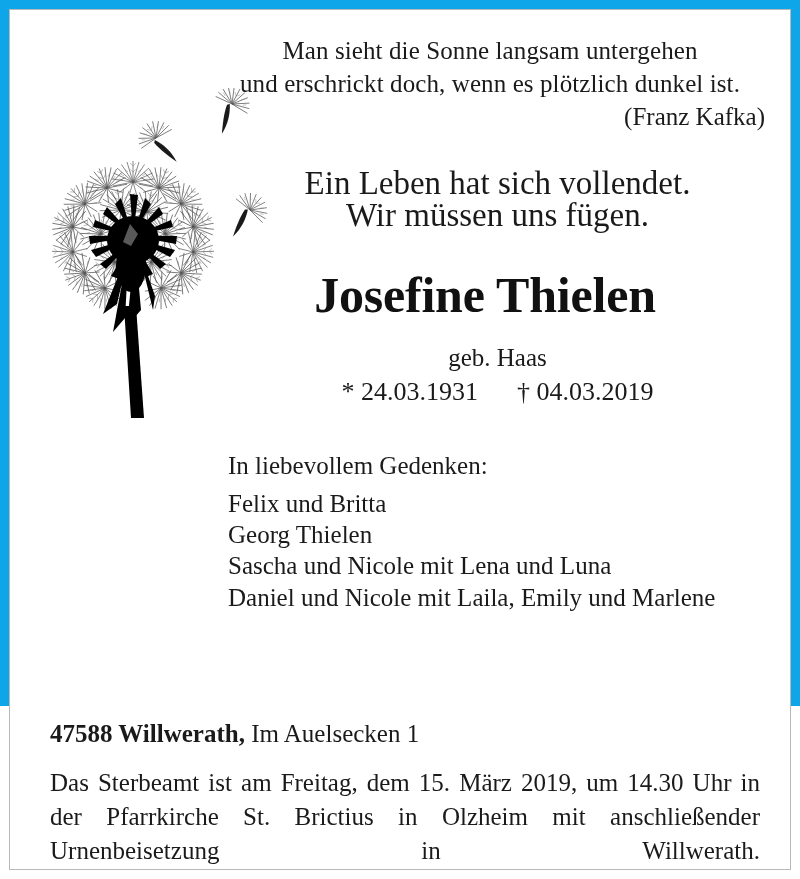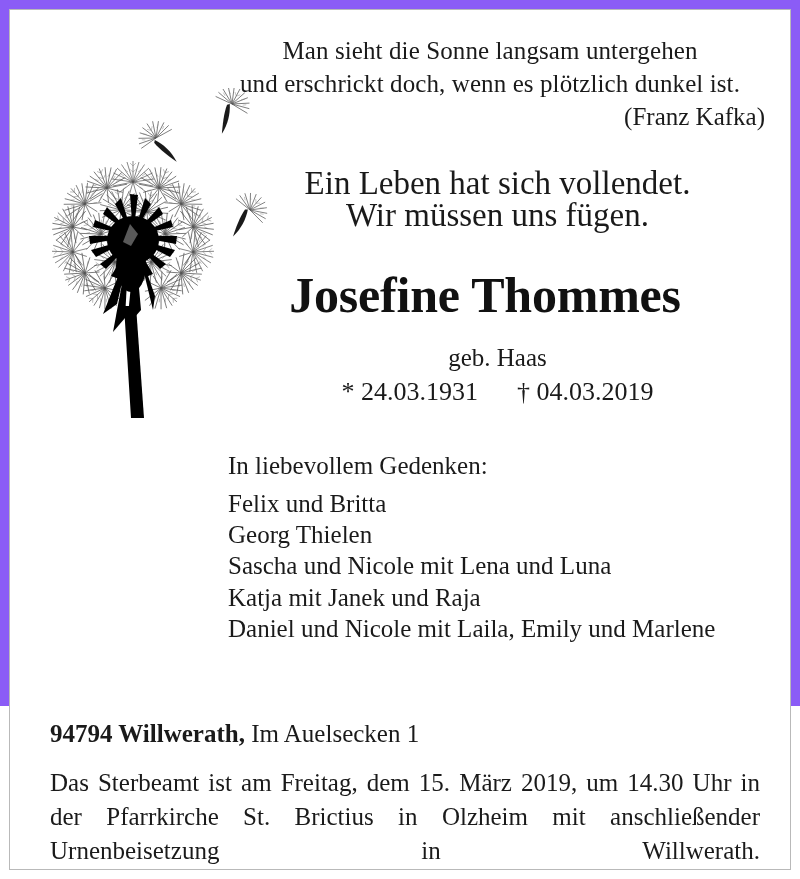--- a/index.html
+++ b/index.html
@@ -15,21 +15,21 @@
     box-sizing: border-box;
     overflow: hidden;
     font-family: "Liberation Serif", "DejaVu Serif", serif;
     color: #1a1a1a;
   }
   
   .frame-outer {
     position: absolute;
     left: 0; top: 0;
     width: 800px; height: 706px;
-    background: #8b5cf6;
+    background: #0ea5e9;
     box-sizing: border-box;
   }
   .frame-inner {
     position: absolute;
     left: 9px; top: 9px;
     width: 782px;
     height: 861px;
     background: #ffffff;
     box-sizing: border-box;
     border: 1px solid #b9b9b9;
@@ -304,33 +304,32 @@
           <div class="line">Man sieht die Sonne langsam untergehen</div>
           <div class="line">und erschrickt doch, wenn es plötzlich dunkel ist.</div>
         </div>
         <div class="attribution">(Franz Kafka)</div>
 
         <div class="verse">
           <div class="line">Ein Leben hat sich vollendet.</div>
           <div class="line">Wir müssen uns fügen.</div>
         </div>
 
-        <div class="name">Josefine Thommes</div>
+        <div class="name">Josefine Thielen</div>
         <div class="maiden">geb. Haas</div>
         <div class="dates">* 24.03.1931      † 04.03.2019</div>
 
         <div class="mourn-head">In liebevollem Gedenken:</div>
         <div class="mourn-list">
           <div class="row">Felix und Britta</div>
           <div class="row">Georg Thielen</div>
           <div class="row">Sascha und Nicole mit Lena und Luna</div>
-          <div class="row">Katja mit Janek und Raja</div>
           <div class="row">Daniel und Nicole mit Laila, Emily und Marlene</div>
         </div>
 
-        <div class="address"><span class="town">94794 Willwerath,</span> <span>Im Auelsecken 1</span></div>
+        <div class="address"><span class="town">47588 Willwerath,</span> <span>Im Auelsecken 1</span></div>
 
         <div class="service">Das Sterbeamt ist am Freitag, dem 15. März 2019, um 14.30 Uhr in der Pfarrkirche St. Brictius in Olzheim mit anschließender Urnenbeisetzung in Willwerath.</div>
 
       </div>
     </div>
   </div>
 </div>
 
 </body></html>

